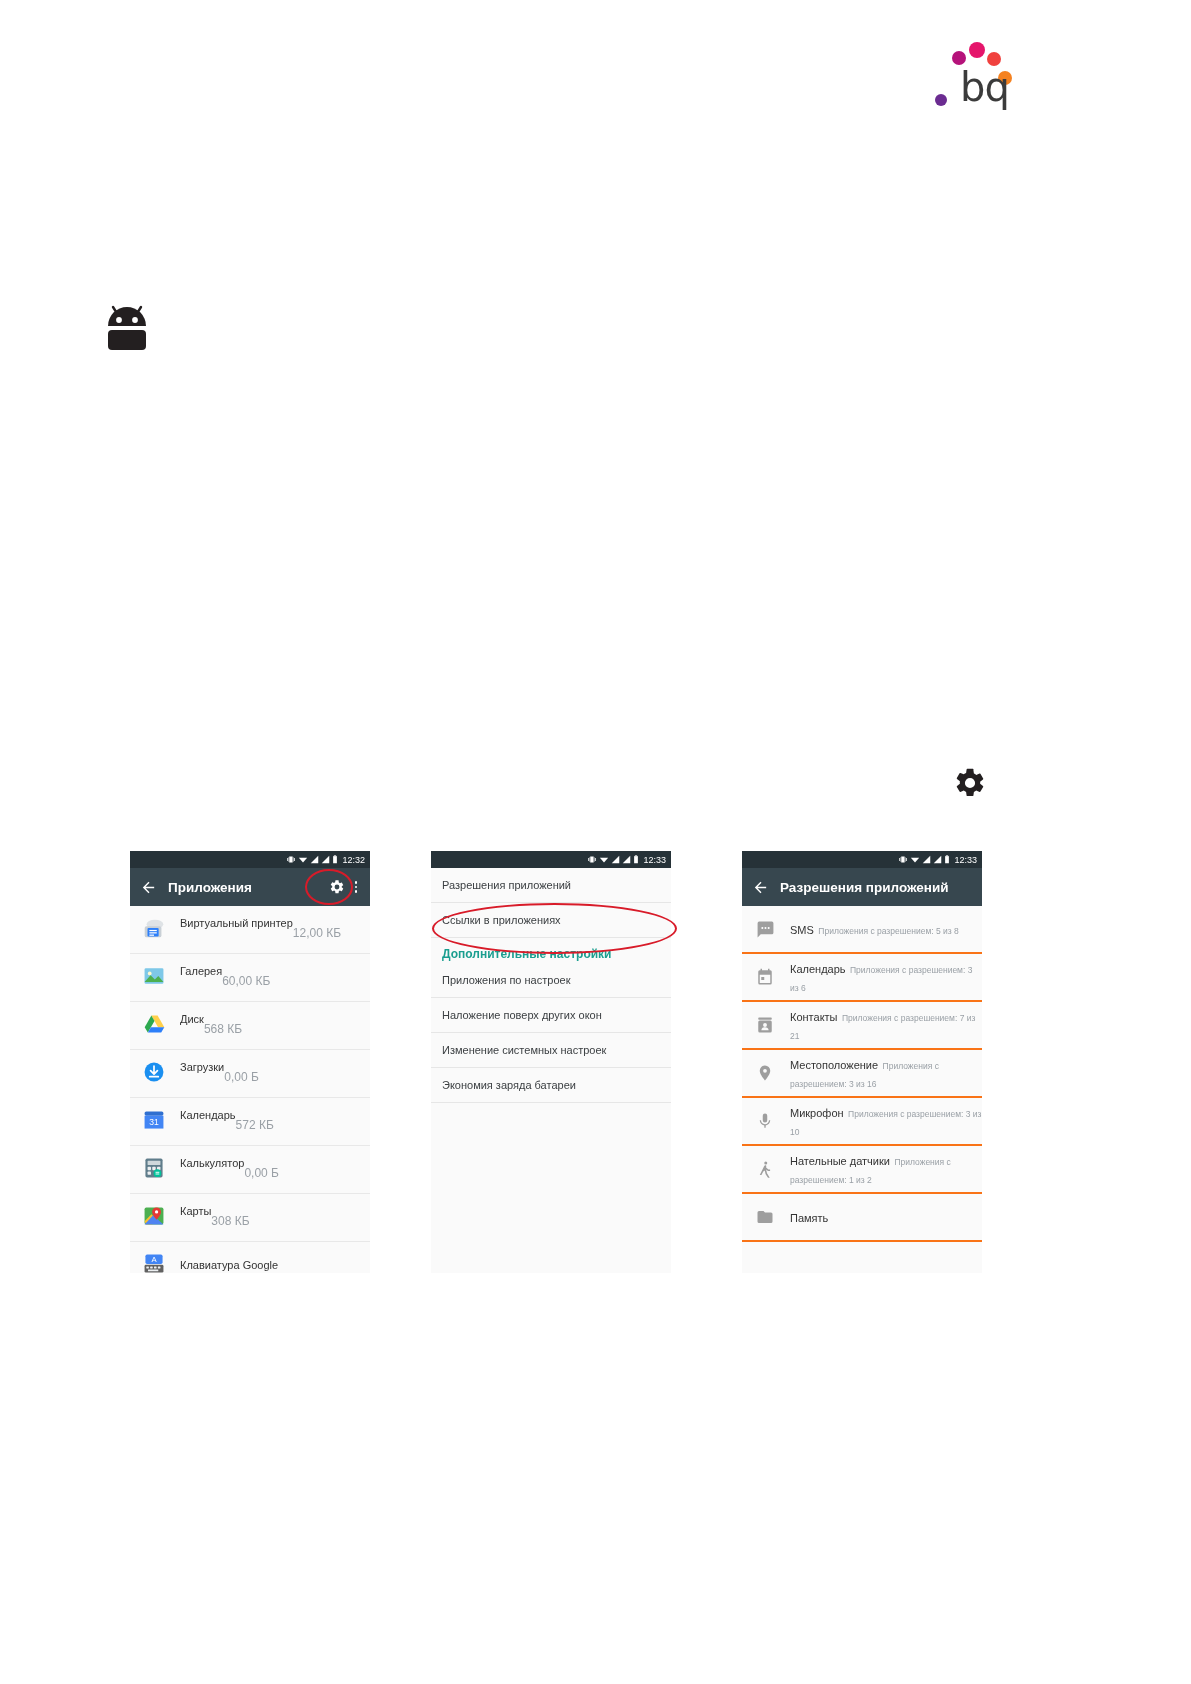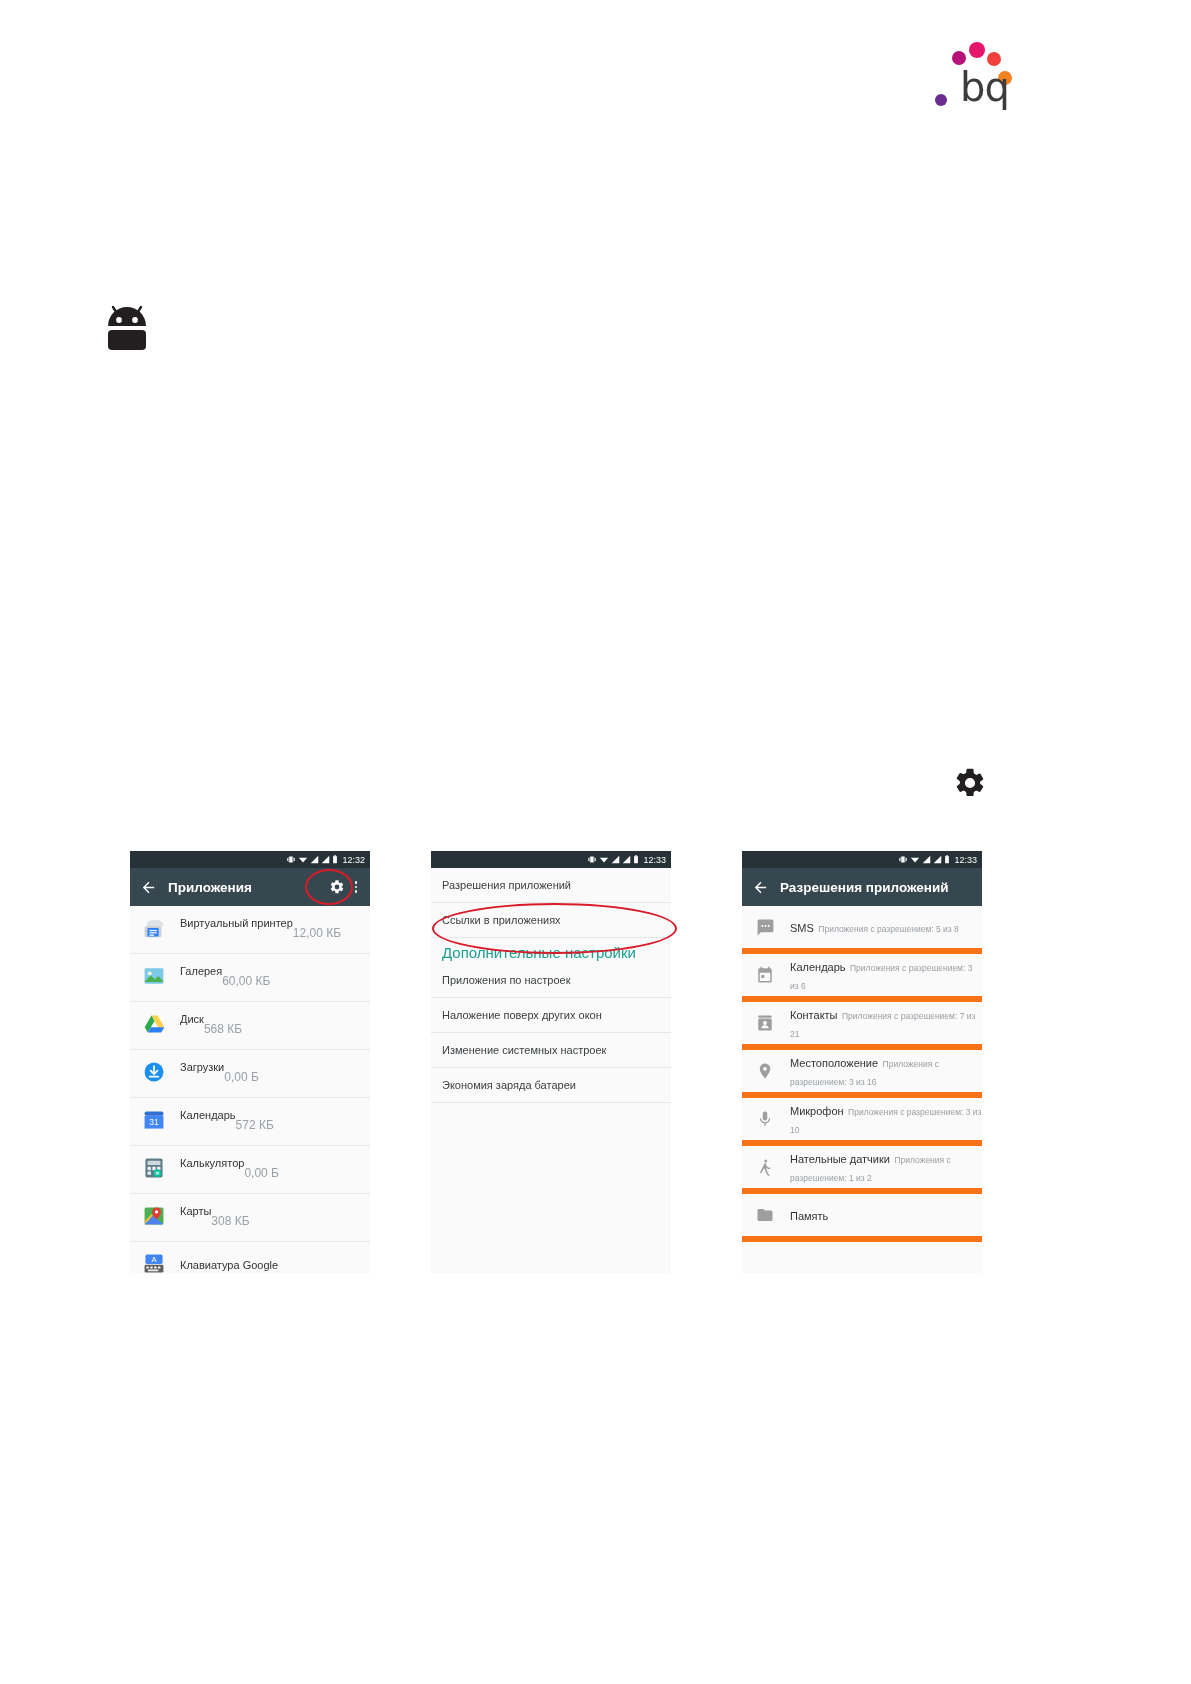--- a/index.html
+++ b/index.html
@@ -200,32 +200,32 @@
     font-size: 11px;
     color: #3c4043;
   }
   .set-header {
     height: 25px;
     display: flex;
     align-items: flex-end;
     padding-left: 11px;
     padding-bottom: 2px;
     box-sizing: border-box;
-    font-size: 15px;
-    font-weight: normal;
+    font-size: 12px;
+    font-weight: bold;
     color: #1a9e8f;
     text-align: right;
   }
 
   
   .perm-row {
     height: 48px;
     display: flex;
     align-items: center;
-    border-bottom: 6px solid #f97316;
+    border-bottom: 2px solid #f97316;
     padding-left: 12px;
     box-sizing: border-box;
   }
   .perm-row .pic {
     width: 22px; height: 22px;
     flex: 0 0 auto;
     margin-right: 14px;
     display: flex; align-items: center; justify-content: center;
     color: #757575;
   }

